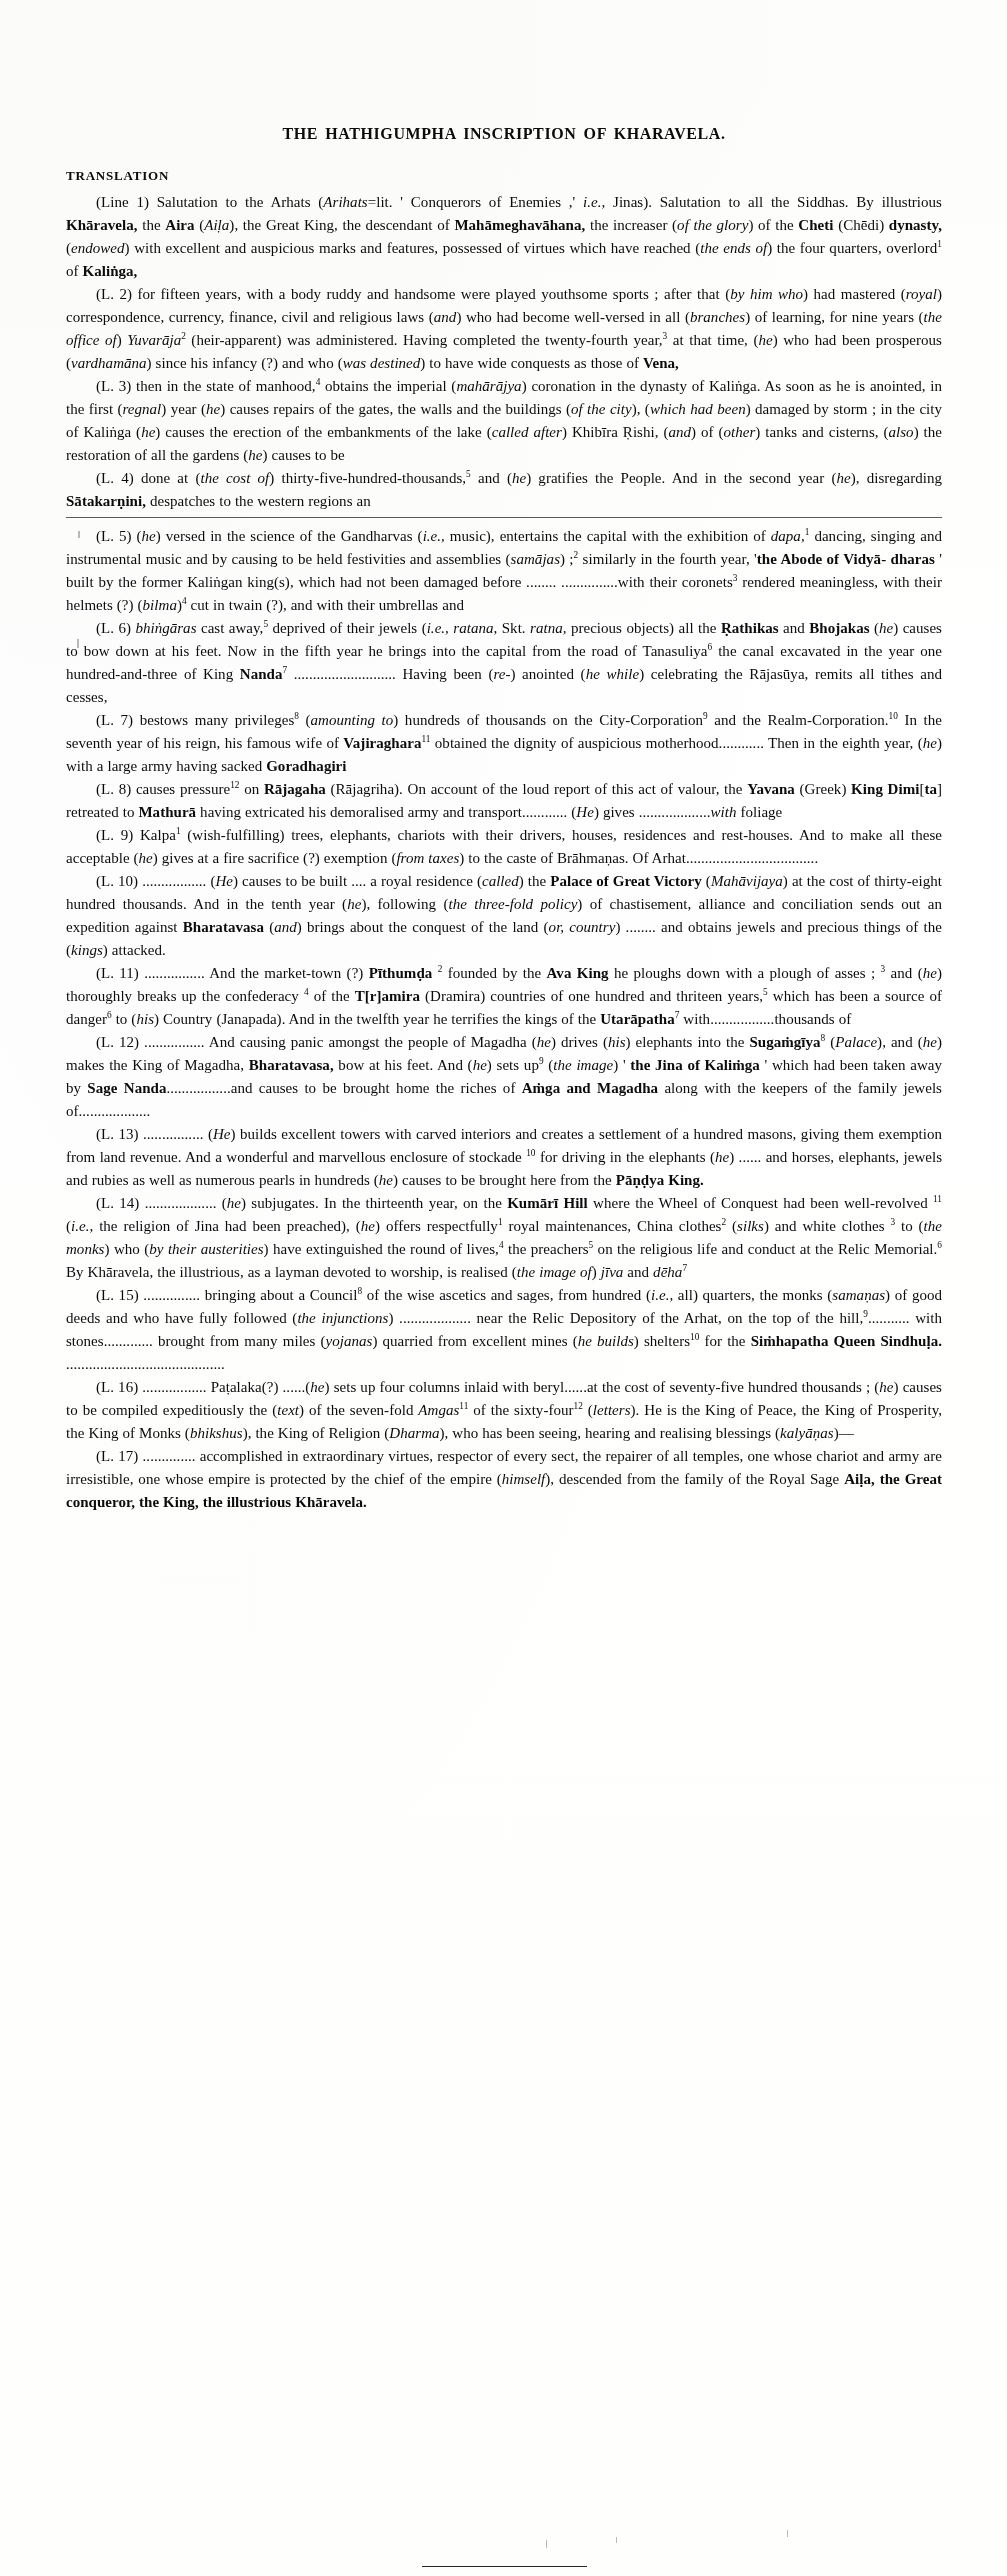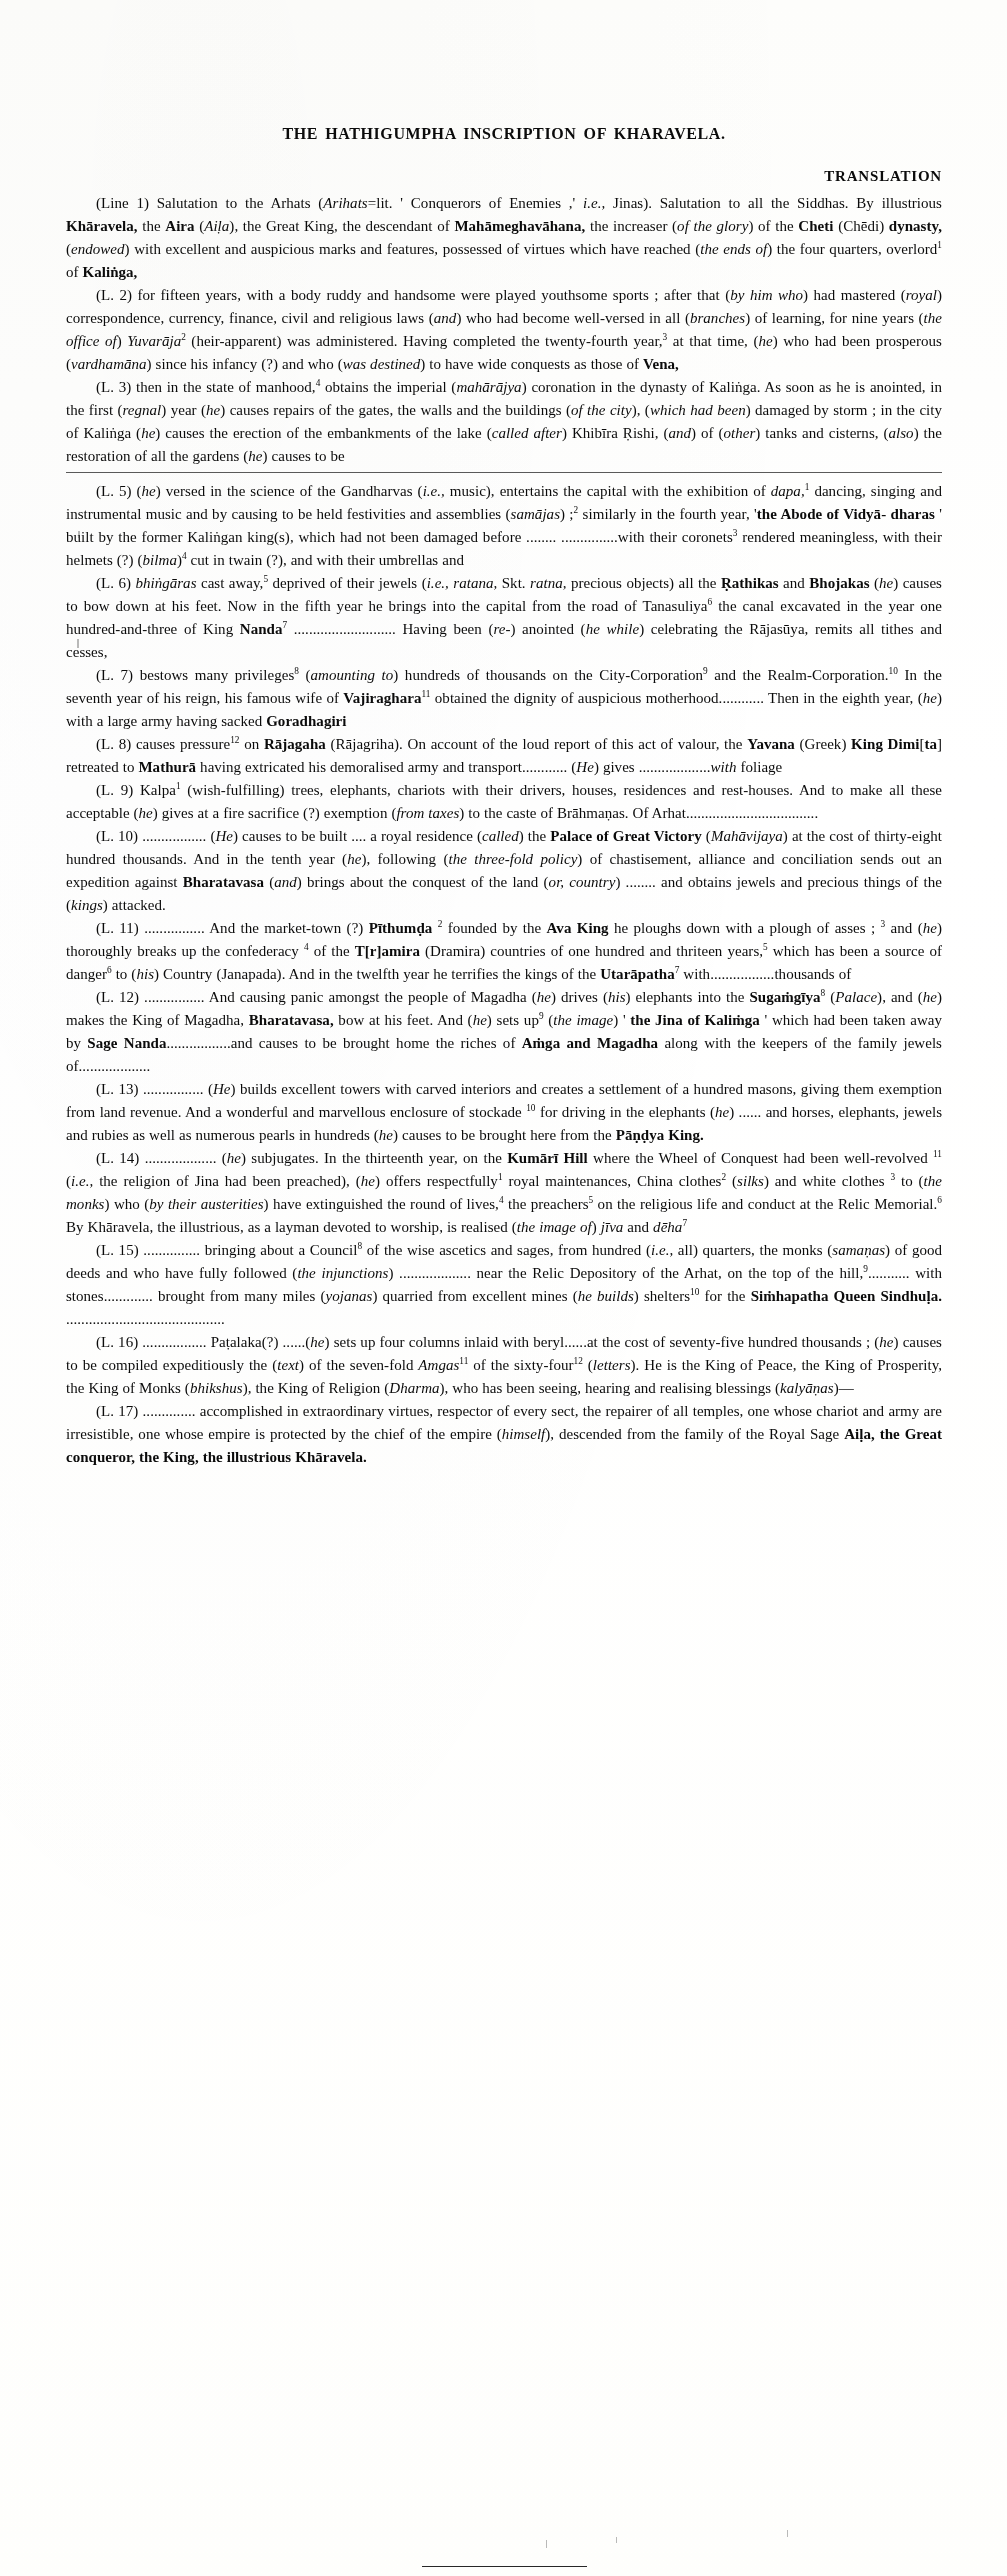--- a/index.html
+++ b/index.html
@@ -27,24 +27,24 @@
     font-size:16px;
     font-weight:bold;
     letter-spacing:0.6px;
     text-align:center;
     margin:0;
     padding-top:109px;
     font-family:"Liberation Serif","DejaVu Serif",serif;
     word-spacing:2.6px;
   }
   h2.section-title {
-    font-size:15px;
+    font-size:13px;
     font-weight:bold;
     letter-spacing:0.8px;
-    text-align:right;
+    text-align:left;
     margin:0;
     padding-top:25px;
     padding-bottom:7.2px;
     word-spacing:1.5px;
   }
   p.para {
     font-size:15px;
     line-height:23px;
     text-align:justify;
     text-justify:inter-word;
@@ -112,20 +112,24 @@
 
     <p class="para">
       (L. 3) then in the state of manhood,<sup>4</sup> obtains the imperial (<i>mahārājya</i>) coronation in the
       dynasty of Kaliṅga. As soon as he is anointed, in the first (<i>regnal</i>) year (<i>he</i>) causes repairs of
       the gates, the walls and the buildings (<i>of the city</i>), (<i>which had been</i>) damaged by storm ; in
       the city of Kaliṅga (<i>he</i>) causes the erection of the embankments of the lake (<i>called after</i>)
       Khibīra Ṛishi, (<i>and</i>) of (<i>other</i>) tanks and cisterns, (<i>also</i>) the restoration of all the gardens (<i>he</i>)
       causes to be
     </p>
 
+    <p class="para">
+      (L. 4) done at (<i>the cost of</i>) thirty-five-hundred-thousands,<sup>5</sup> and (<i>he</i>) gratifies the People.
+      And in the second year (<i>he</i>), disregarding <b>Sātakarṇini,</b> despatches to the western regions an
+    </p>
 
     <div class="gap-sm"></div>
     <hr class="rule-full">
     <div class="gap-md"></div>
 
 
     <p class="para">
       (L. 5) (<i>he</i>) versed in the science of the Gandharvas (<i>i.e.,</i> music), entertains the capital with
       the exhibition of <i>dapa,</i><sup>1</sup> dancing, singing and instrumental music and by causing to be held
       festivities and assemblies (<i>samājas</i>) ;<sup>2</sup> similarly in the fourth year, '<b>the Abode of Vidyā-</b>

